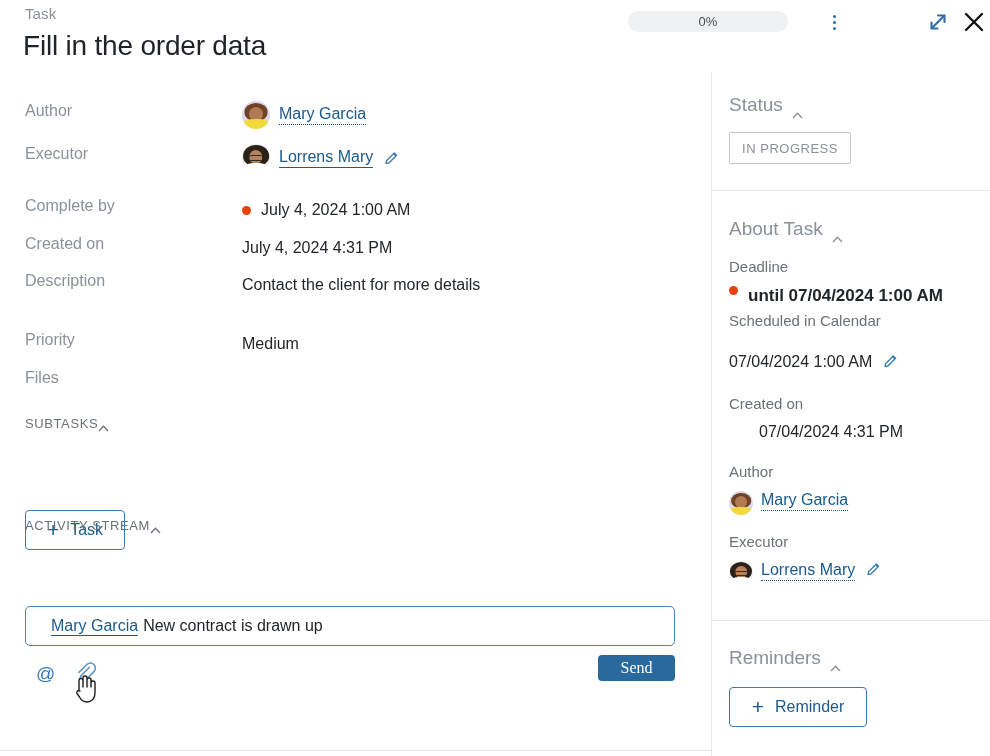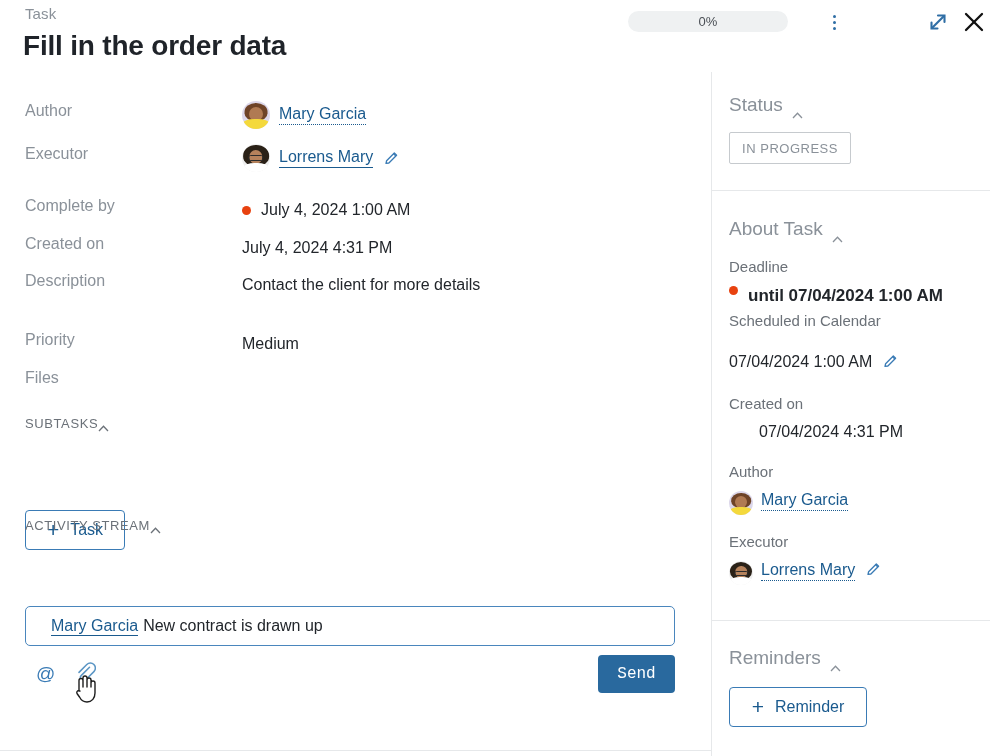--- a/index.html
+++ b/index.html
@@ -31,21 +31,21 @@
     position: absolute;
     left: 25px; top: 5px;
     font-size: 15px;
     color: #8a9199;
     letter-spacing: .1px;
   }
   .title {
     position: absolute;
     left: 23px; top: 30px;
     font-size: 28px;
-    font-weight: bold;
+    font-weight: normal;
     color: #1f2329;
     letter-spacing: -.2px;
   }
   .progress-pill {
     position: absolute;
     left: 628px; top: 11px;
     width: 160px; height: 21px;
     border-radius: 11px;
     background: #eff1f2;
     display: flex;
@@ -277,27 +277,27 @@
   .cursor-hand {
     position: absolute;
     left: 72px; top: 602px;
     width: 26px; height: 30px;
     pointer-events: none;
   }
 
   .btn-send {
     position: absolute;
     left: 598px; top: 583px;
-    width: 77px; height: 38px;
+    width: 77px; height: 26px;
     background: #29699e;
     border: none;
     border-radius: 4px;
     color: #fff;
     font-size: 16px;
-    font-family: Liberation Mono, monospace;
+    font-family: Liberation Serif, serif;
     cursor: pointer;
   }
 
   .footer-divider {
     position: absolute;
     left: 0; top: 678px;
     width: 711px;
     height: 1px;
     background: #e6e8ea;
   }

